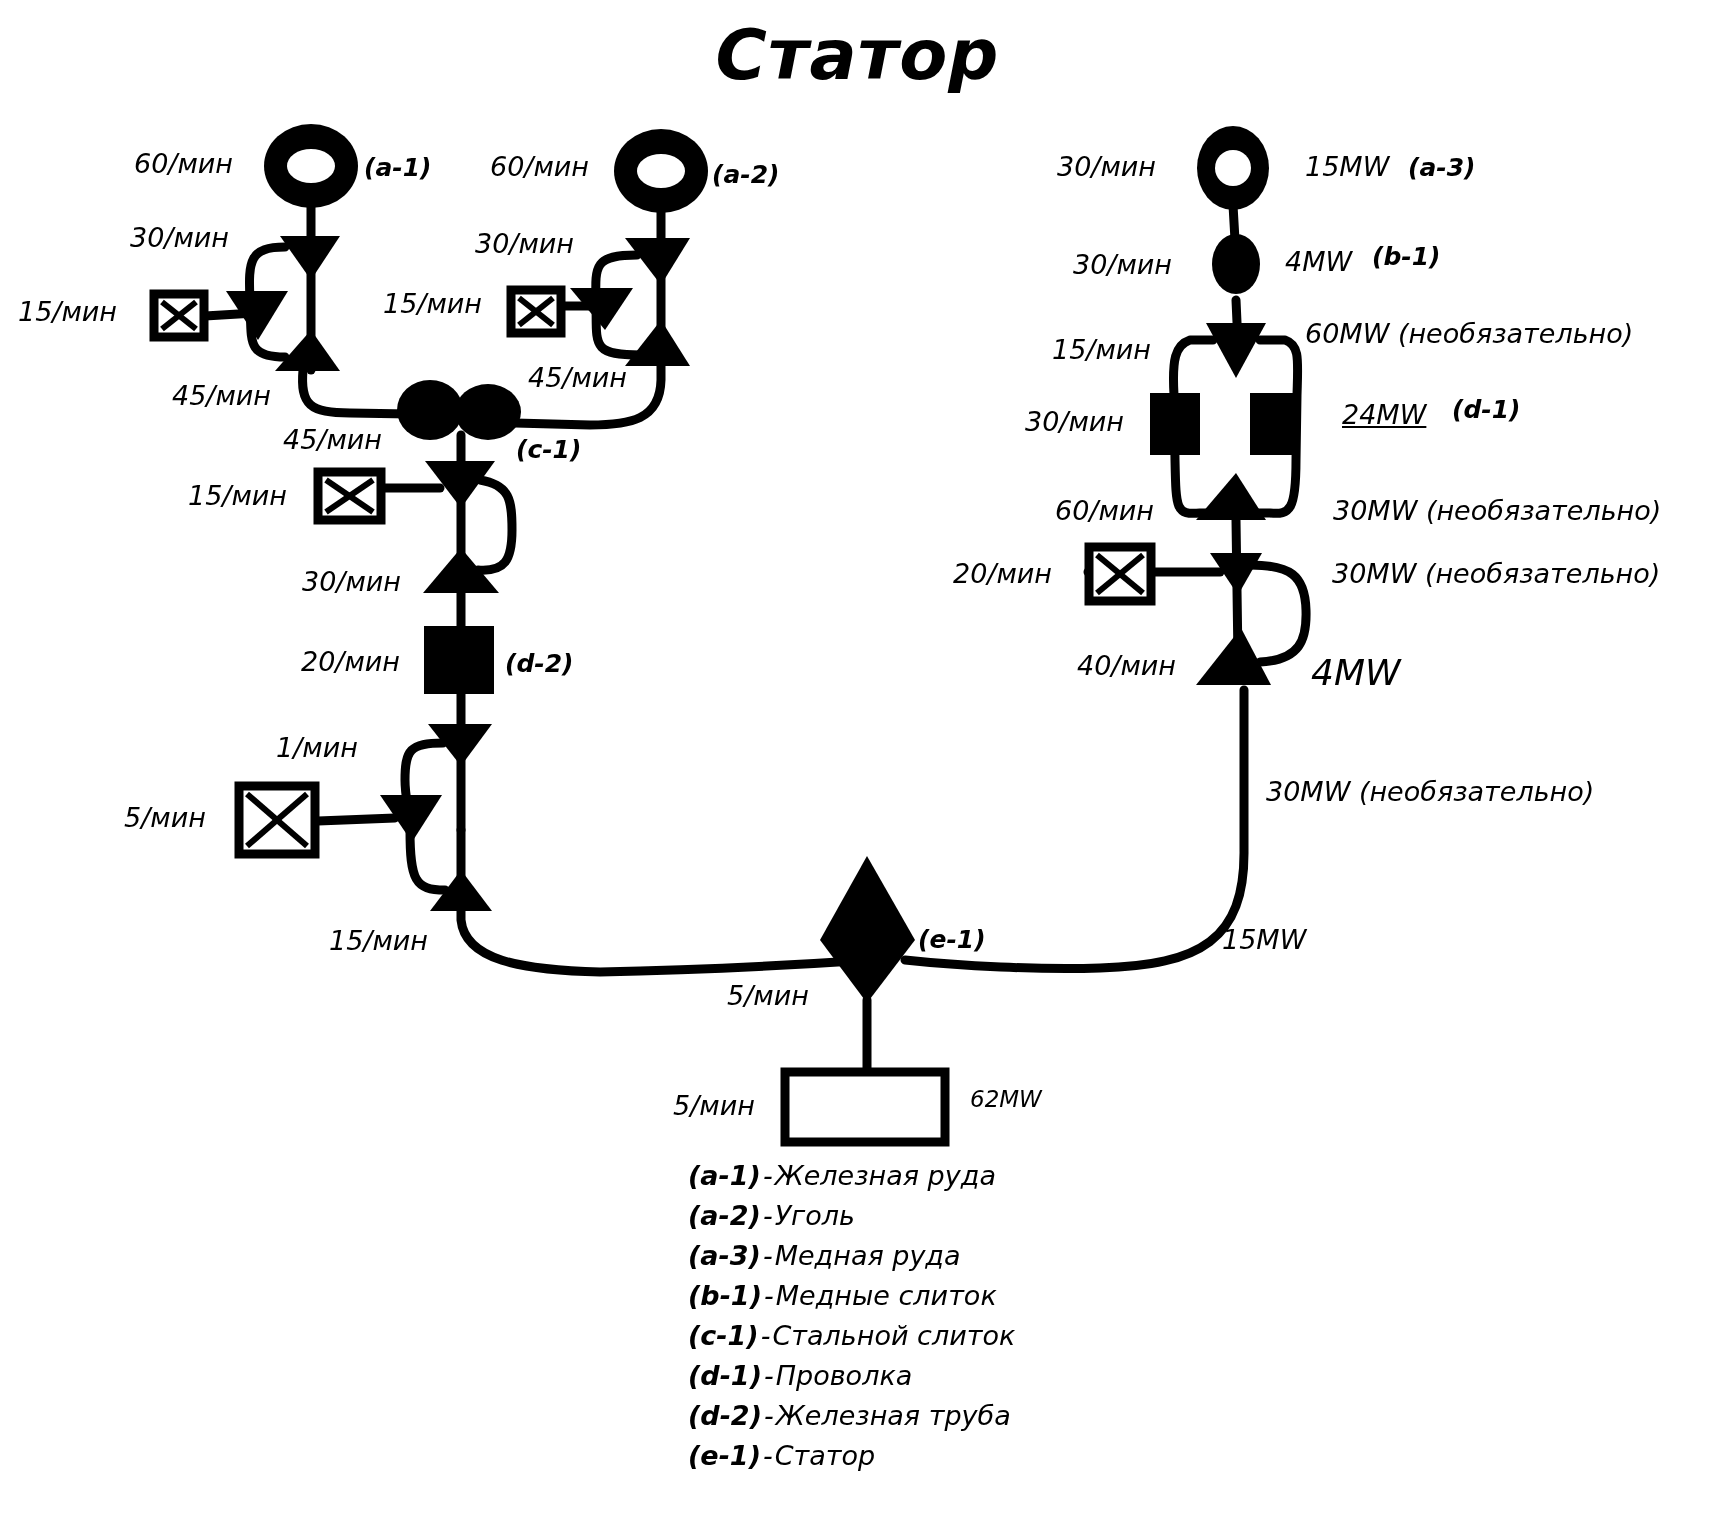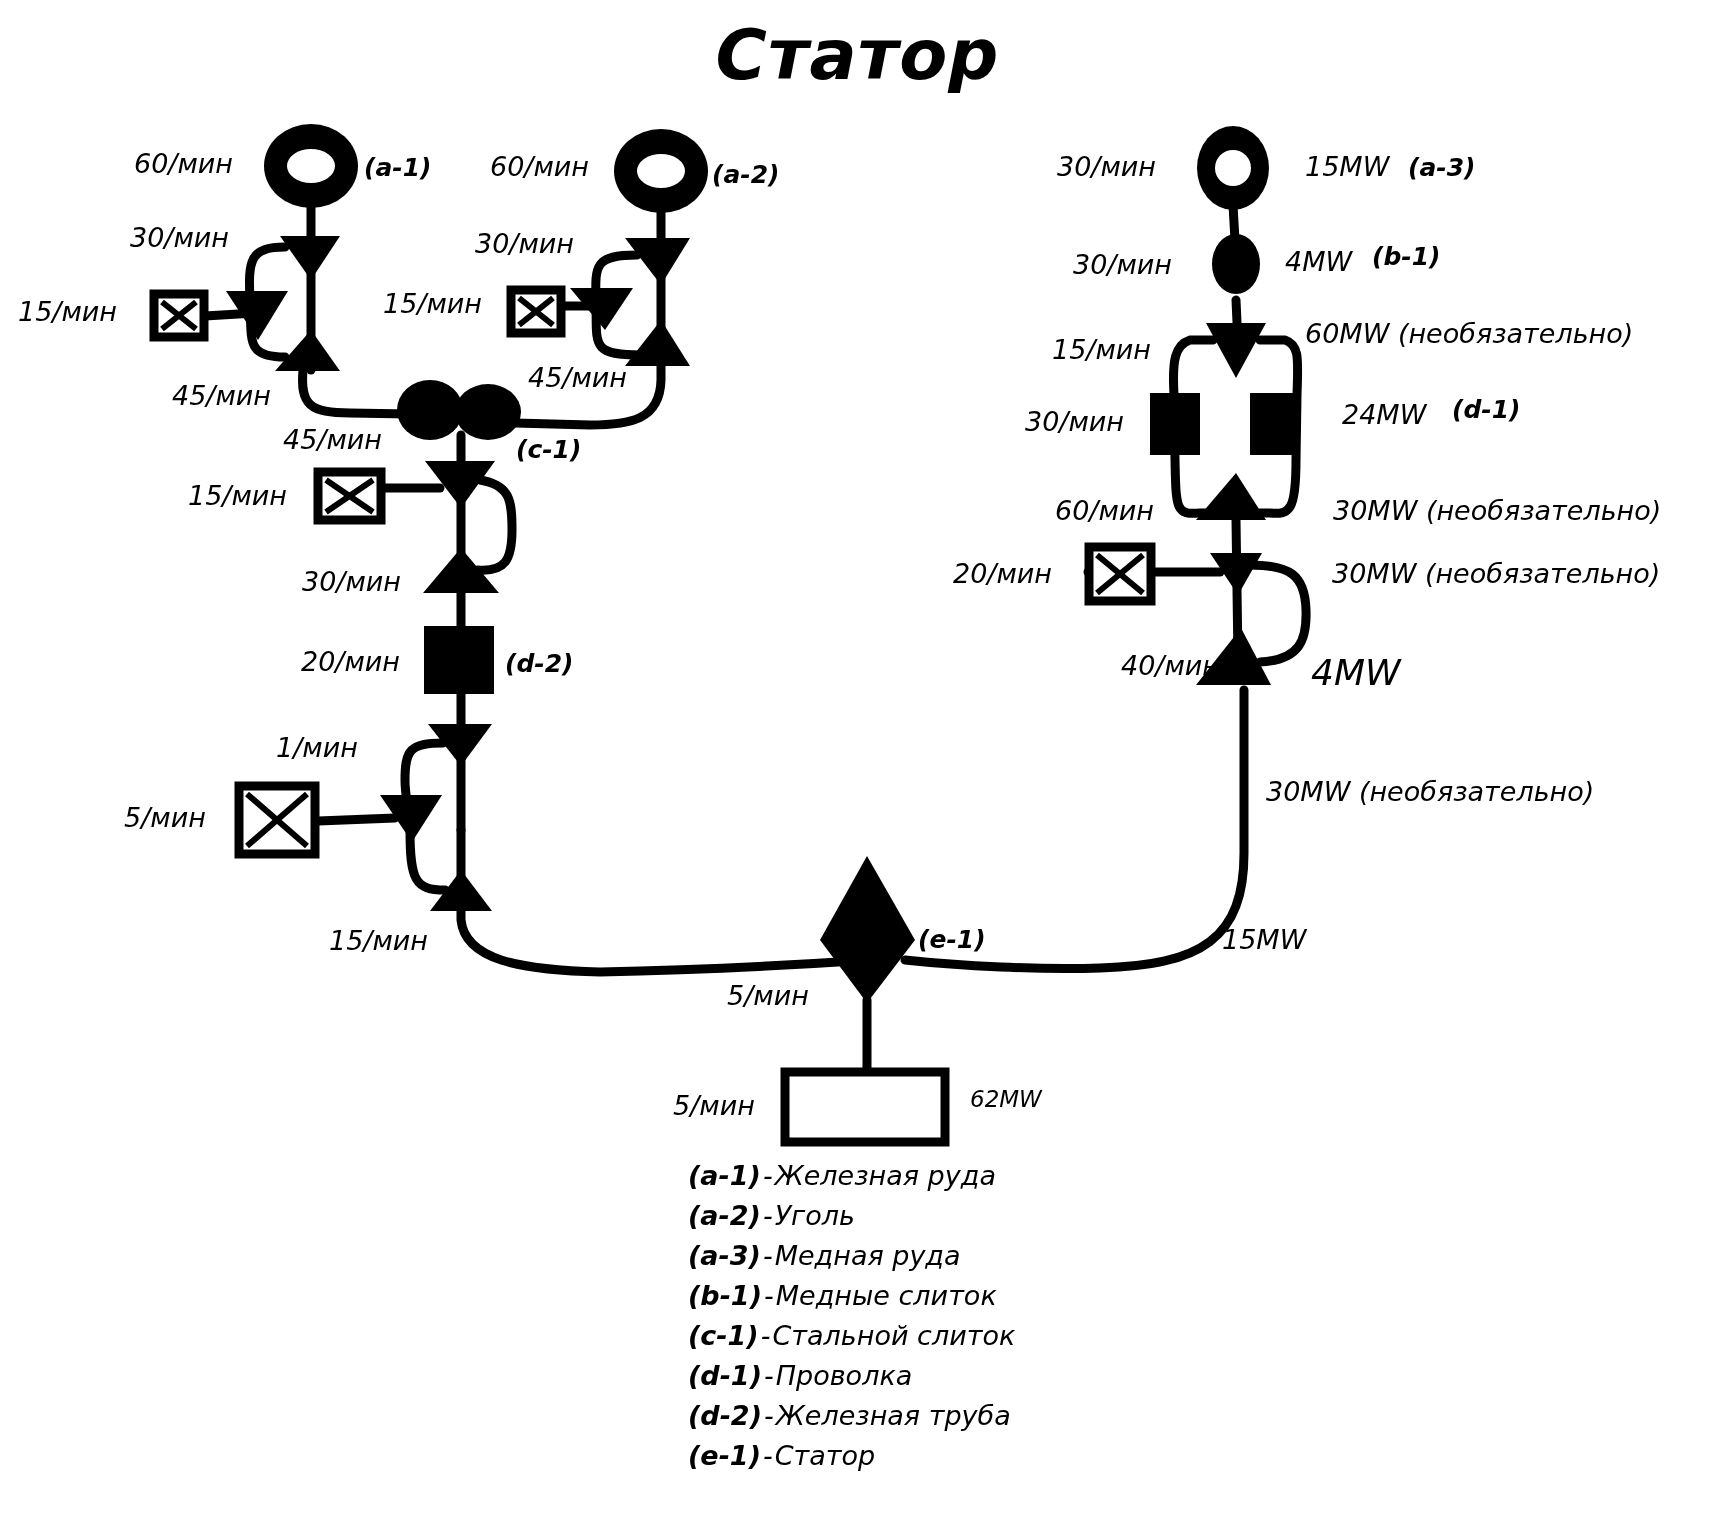--- a/index.html
+++ b/index.html
@@ -152,30 +152,30 @@
 <div class="tag" style="left:1408px;top:155px;">(a-3)</div>
 
 <div class="lbl" style="left:1073px;top:251px;">30/мин</div>
 <div class="lbl" style="left:1285px;top:248px;">4MW</div>
 <div class="tag" style="left:1372px;top:244px;">(b-1)</div>
 
 <div class="lbl" style="left:1052px;top:336px;">15/мин</div>
 <div class="lbl" style="left:1305px;top:320px;">60MW (необязательно)</div>
 
 <div class="lbl" style="left:1025px;top:408px;">30/мин</div>
-<div class="lbl" style="left:1342px;top:401px;">24MW</div>
+<div class="lbl" style="left:1342px;top:401px;text-decoration:underline;">24MW</div>
 <div class="tag" style="left:1452px;top:397px;">(d-1)</div>
 
 <div class="lbl" style="left:1055px;top:497px;">60/мин</div>
 <div class="lbl" style="left:1333px;top:497px;">30MW (необязательно)</div>
 
 <div class="lbl" style="left:953px;top:560px;">20/мин</div>
 <div class="lbl" style="left:1332px;top:560px;">30MW (необязательно)</div>
 
-<div class="lbl" style="left:1077px;top:652px;margin-left:44px;">40/мин</div>
+<div class="lbl" style="left:1077px;top:652px;">40/мин</div>
 <div class="lbl" style="left:1311px;top:655px;font-size:36px;">4MW</div>
 
 <div class="lbl" style="left:1266px;top:778px;">30MW (необязательно)</div>
 <div class="lbl" style="left:1222px;top:926px;">15MW</div>
 
 <div class="tag" style="left:918px;top:927px;">(e-1)</div>
 <div class="lbl" style="left:727px;top:982px;">5/мин</div>
 <div class="lbl" style="left:673px;top:1092px;">5/мин</div>
 <div class="lbl" style="left:970px;top:1088px;font-size:23px;">62MW</div>
 

